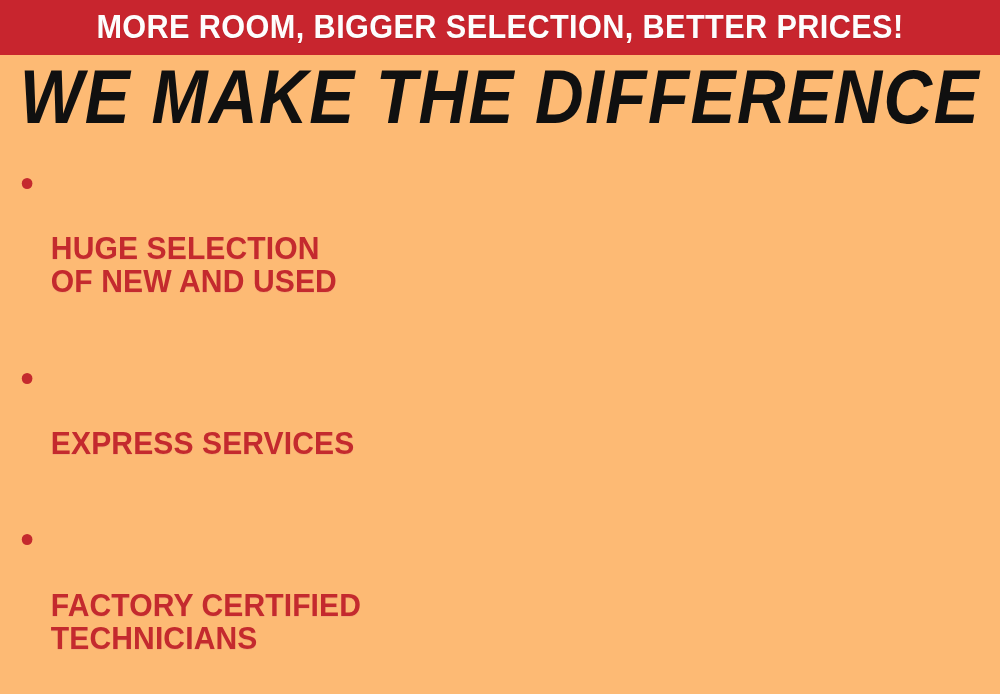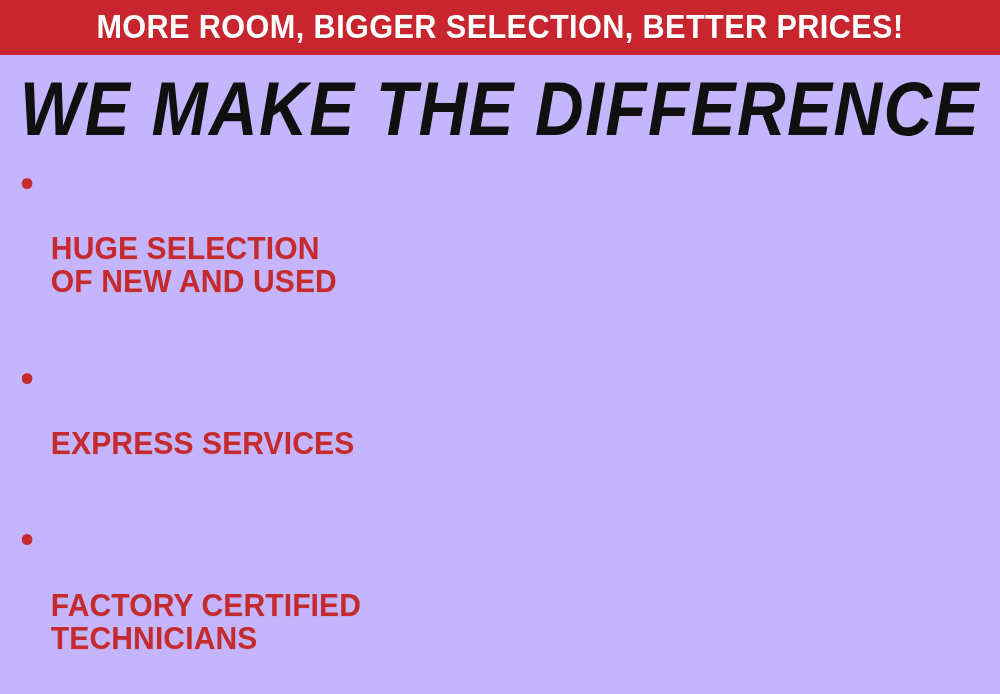--- a/index.html
+++ b/index.html
@@ -53,21 +53,21 @@
   }
 
   
   .headline-wrap {
     position: absolute;
     left: 0;
     top: 62px;
     width: 1000px;
     height: 80px;
     display: flex;
-    align-items: flex-end;
+    align-items: flex-start;
     justify-content: center;
   }
   .headline {
     color: #101010;
     font-family: "Liberation Sans Narrow", "Liberation Sans", sans-serif;
     font-weight: bold;
     font-style: italic;
     font-size: 68px;
     letter-spacing: 1.5px;
     white-space: nowrap;
@@ -132,21 +132,21 @@
   .col-right .bullet-item { margin-bottom: 26px; }
   .col-left .bullet-item:last-child,
   .col-right .bullet-item:last-child { margin-bottom: 0; }
 
   .col-left  { padding-left: 14px; }
   .col-right { padding-left: 14px; }
 </style>
 </head>
 <body>
 
-<div id="poster" style="background: #c4b5fd; text-decoration: underline;">
+<div id="poster" style="background: #fdba74; text-decoration: underline;">
 
   <div class="banner" style="background: rgb(200, 37, 46);">
     <div class="banner-text" style="color: rgb(253, 253, 253);">MORE ROOM, BIGGER SELECTION, BETTER PRICES!</div>
   </div>
 
   <div class="headline-wrap">
     <div class="headline" style="color: rgb(16, 16, 16);">WE MAKE THE DIFFERENCE</div>
   </div>
 
   <div class="columns">

